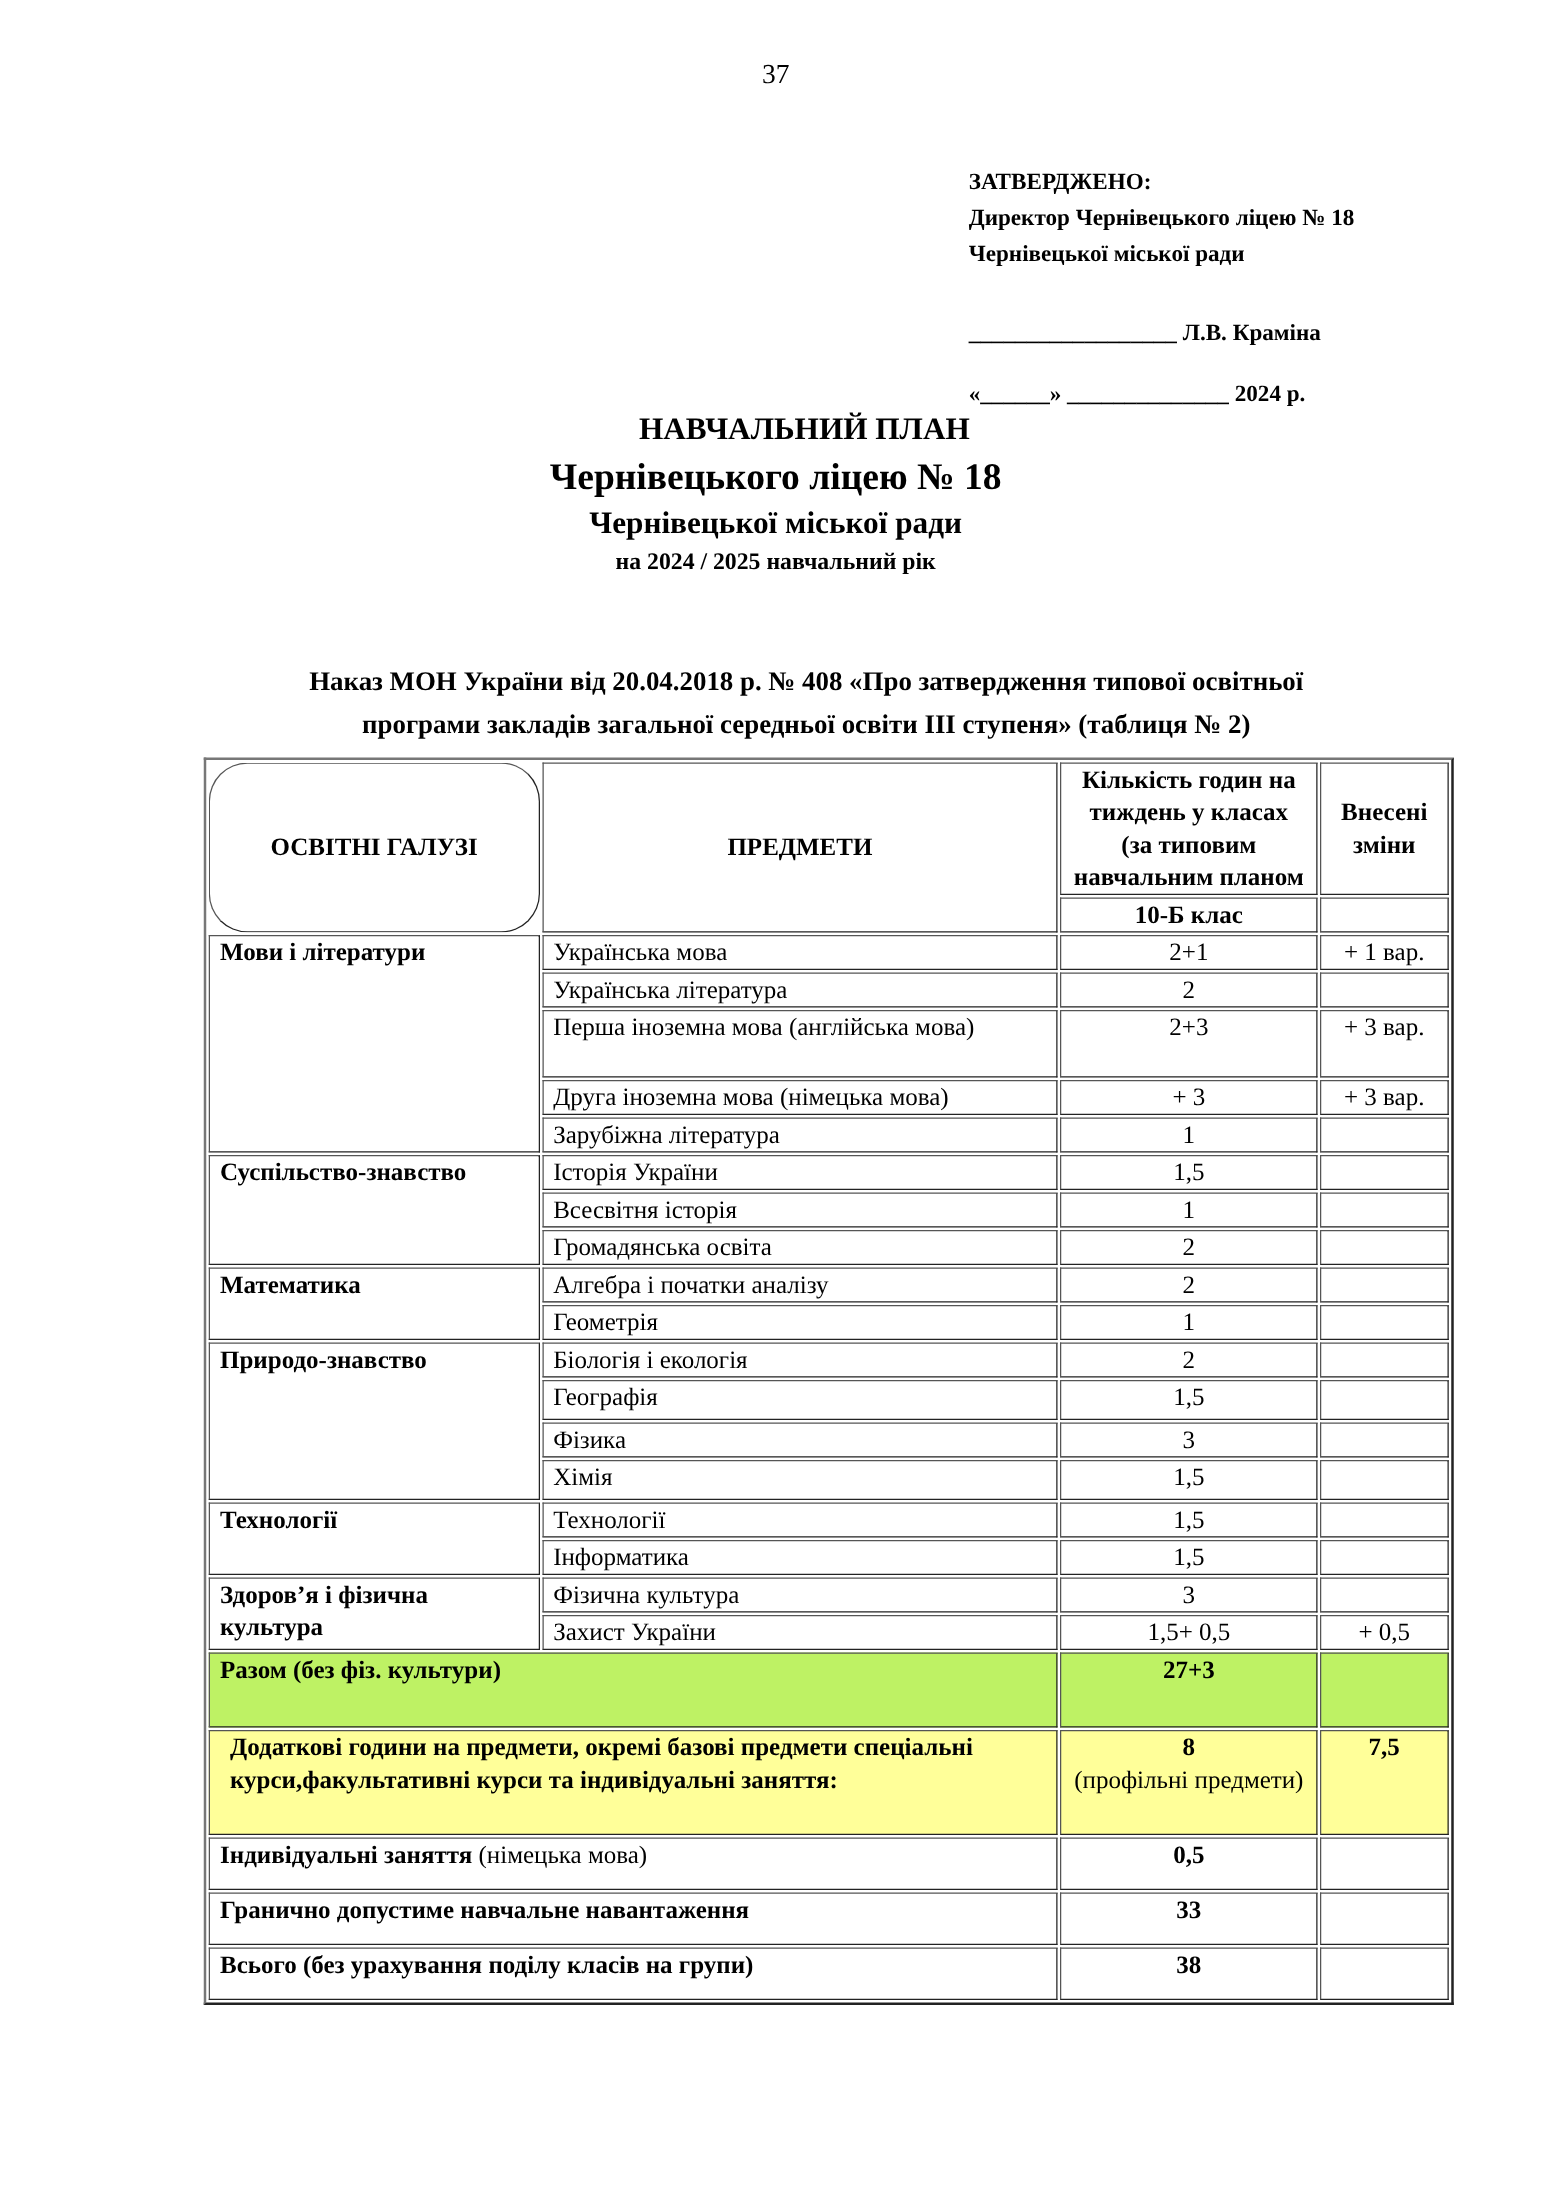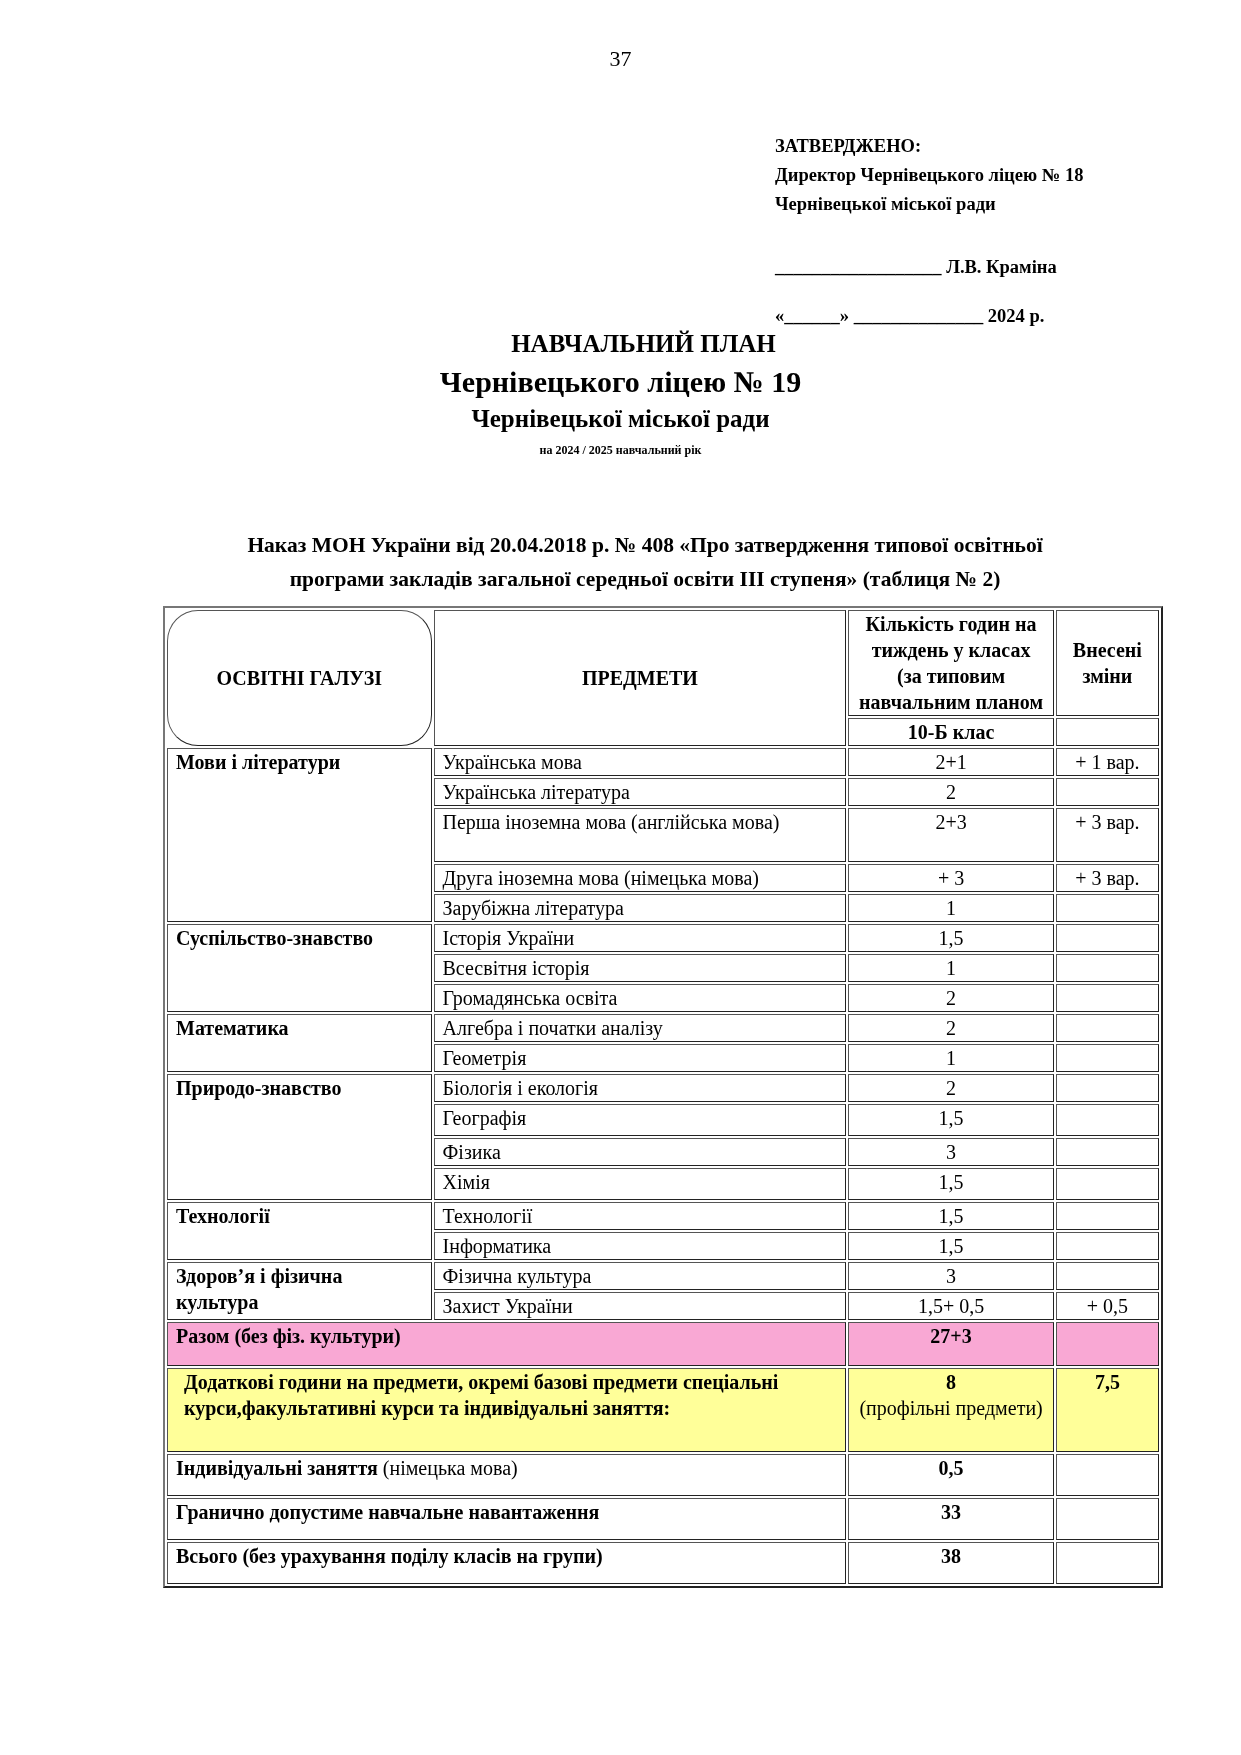--- a/index.html
+++ b/index.html
@@ -19,21 +19,21 @@
       font-size: 18.5px; font-weight: bold; line-height: 29px;
     }
     .approval .gap { height: 34px; }
     .approval .sigline { margin-bottom: 20px; }
     .title-block {
       position: absolute; top: 326px; left: 0; width: 1241px; text-align: center; font-weight: bold;
     }
     .title-block .t1 { font-size: 25px; line-height: 36px; padding-left: 46px; }
     .title-block .t2 { font-size: 30px; line-height: 40px; }
     .title-block .t3 { font-size: 25px; line-height: 34px; }
-    .title-block .t4 { font-size: 12px; line-height: 28px; }
+    .title-block .t4 { font-size: 19px; line-height: 28px; }
     .title-block .t5 { font-size: 20px; line-height: 28px; }
     .decree {
       position: absolute; top: 528px; left: 150px; width: 990px; text-align: center;
       font-weight: bold; font-size: 21.5px; line-height: 34px;
     }
     table.plan {
       position: absolute; left: 163px; top: 606px; width: 1000px;
       border-collapse: separate; border-spacing: 2px;
       border: 2px solid #777;
       border-right-color: #222; border-bottom-color: #222;
@@ -53,21 +53,21 @@
     th.hdr-area { font-size: 20px; vertical-align: middle; padding-top: 0; border-radius: 31px; }
     th.hdr-subj { font-size: 21px; }
     th.hdr-hours { font-size: 17px; line-height: 21px; padding: 2px 0 2px 0; vertical-align: top; }
     th.hdr-chg { font-size: 17px; line-height: 21px; vertical-align: top; padding-top: 2px; }
     th.hdr-class { font-size: 21px; line-height: 25px; }
     td.area { font-weight: bold; }
     td.hours, td.chg { text-align: center; }
     tr.r td { height: 28px; }
     tr.r2 td { height: 54px; }
     tr.r3 td { height: 32px; }
-    .row-total td { background: #f9a8d4; font-weight: bold; height: 44px; vertical-align: top; padding-top: 2px; }
+    .row-total td { background: #bef264; font-weight: bold; height: 60px; vertical-align: top; padding-top: 2px; }
     .row-extra td { background: #ffff99; height: 84px; vertical-align: top; }
     .row-extra td.label { font-weight: bold; padding-left: 16px; }
     .row-extra td.hours .big { font-weight: bold; }
     .row-extra td.chg { font-weight: bold; }
     .row-sum td { height: 42px; vertical-align: top; padding-top: 2px; margin-left: 15px; }
     .row-sum td.label { font-weight: bold; }
     .row-sum td.hours { font-weight: bold; }
     .normal { font-weight: normal; }
   </style>
 </head>
@@ -79,21 +79,21 @@
   <div>ЗАТВЕРДЖЕНО:</div>
   <div>Директор Чернівецького ліцею № 18</div>
   <div>Чернівецької міської ради</div>
   <div class="gap"></div>
   <div class="sigline">__________________ Л.В. Краміна</div>
   <div>«______» ______________ 2024 р.</div>
 </div>
 
 <div class="title-block">
   <div class="t1">НАВЧАЛЬНИЙ ПЛАН</div>
-  <div class="t2">Чернівецького ліцею № 19</div>
+  <div class="t2">Чернівецького ліцею № 18</div>
   <div class="t3">Чернівецької міської ради</div>
   <div class="t4">на 2024 / 2025 навчальний рік</div>
 </div>
 
 <div class="decree">
   <div>Наказ МОН України від 20.04.2018 р. № 408 «Про затвердження типової освітньої</div>
   <div>програми закладів загальної середньої освіти ІІІ ступеня» (таблиця № 2)</div>
 </div>
 
 <table class="plan">

